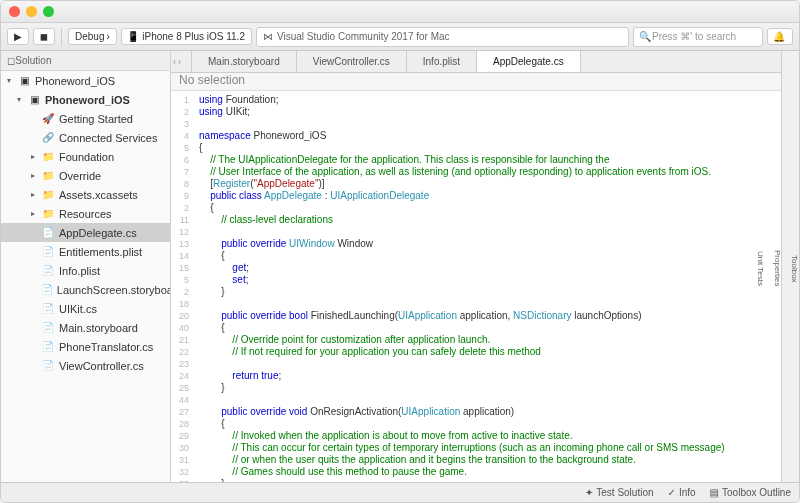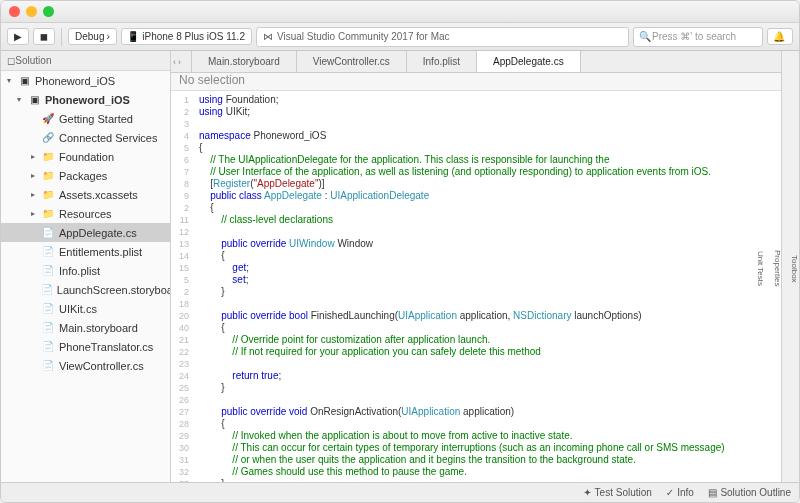--- a/index.html
+++ b/index.html
@@ -98,21 +98,21 @@
           <span class="label">Connected Services</span>
         </div>
         <div class="sb-item indent2">
           <span class="disclosure">▸</span>
           <span class="icon">📁</span>
           <span class="label">Foundation</span>
         </div>
         <div class="sb-item indent2">
           <span class="disclosure">▸</span>
           <span class="icon">📁</span>
-          <span class="label">Packages</span>
+          <span class="label">Override</span>
         </div>
         <div class="sb-item indent2">
           <span class="disclosure">▸</span>
           <span class="icon">📁</span>
           <span class="label">Assets.xcassets</span>
         </div>
         <div class="sb-item indent2">
           <span class="disclosure">▸</span>
           <span class="icon">📁</span>
           <span class="label">Resources</span>
@@ -202,21 +202,21 @@
           <div>5</div>
           <div>2</div>
           <div>18</div>
           <div>20</div>
           <div>40</div>
           <div>21</div>
           <div>22</div>
           <div>23</div>
           <div>24</div>
           <div>25</div>
-          <div>26</div>
+          <div>44</div>
           <div>27</div>
           <div>28</div>
           <div>29</div>
           <div>30</div>
           <div>31</div>
           <div>32</div>
           <div>33</div>
         </div>
       <div class="src" id="src"><div><span class="kw">using</span> Foundation;</div><div><span class="kw">using</span> UIKit;</div><div>&nbsp;</div><div><span class="kw">namespace</span> Phoneword_iOS</div><div>{</div><div>    <span class="cm">// The UIApplicationDelegate for the application. This class is responsible for launching the</span></div><div>    <span class="cm">// User Interface of the application, as well as listening (and optionally responding) to application events from iOS.</span></div><div>    [<span class="typ">Register</span>(<span class="str">"AppDelegate"</span>)]</div><div>    <span class="kw">public class</span> <span class="typ">AppDelegate</span> : <span class="typ">UIApplicationDelegate</span></div><div>    {</div><div>        <span class="cm">// class-level declarations</span></div><div>&nbsp;</div><div>        <span class="kw">public override</span> <span class="typ">UIWindow</span> Window</div><div>        {</div><div>            <span class="kw">get</span>;</div><div>            <span class="kw">set</span>;</div><div>        }</div><div>&nbsp;</div><div>        <span class="kw">public override bool</span> FinishedLaunching(<span class="typ">UIApplication</span> application, <span class="typ">NSDictionary</span> launchOptions)</div><div>        {</div><div>            <span class="cm">// Override point for customization after application launch.</span></div><div>            <span class="cm">// If not required for your application you can safely delete this method</span></div><div>&nbsp;</div><div>            <span class="kw">return true</span>;</div><div>        }</div><div>&nbsp;</div><div>        <span class="kw">public override void</span> OnResignActivation(<span class="typ">UIApplication</span> application)</div><div>        {</div><div>            <span class="cm">// Invoked when the application is about to move from active to inactive state.</span></div><div>            <span class="cm">// This can occur for certain types of temporary interruptions (such as an incoming phone call or SMS message)</span></div><div>            <span class="cm">// or when the user quits the application and it begins the transition to the background state.</span></div><div>            <span class="cm">// Games should use this method to pause the game.</span></div><div>        }</div></div>
     </div>
@@ -225,14 +225,14 @@
   <div class="right-rail" id="rrail">
       <div>Toolbox</div>
       <div>Properties</div>
       <div>Unit Tests</div>
     </div>
 </div>
 
 <div class="statusbar">
   <div class="sitem">✦ <span>Test Solution</span></div>
   <div class="sitem">✓ <span>Info</span></div>
-  <div class="sitem">▤ <span>Solution Outline</span></div>
+  <div class="sitem">▤ <span>Toolbox Outline</span></div>
 </div>
 
 </body></html>

